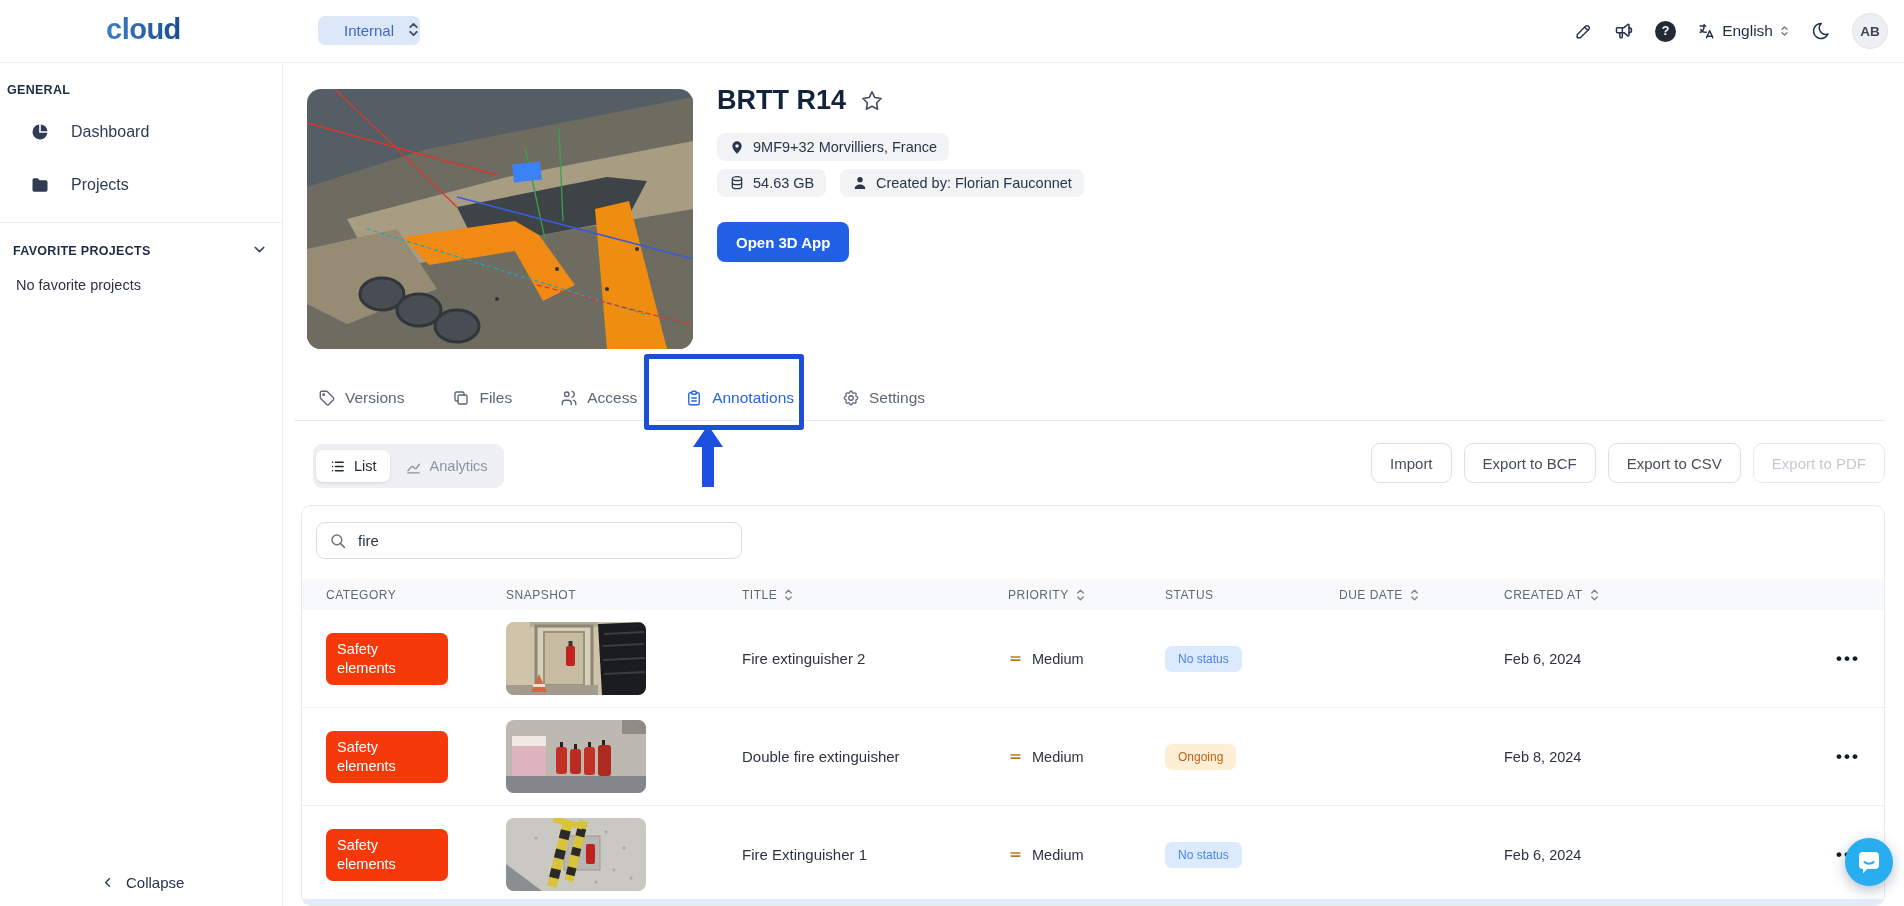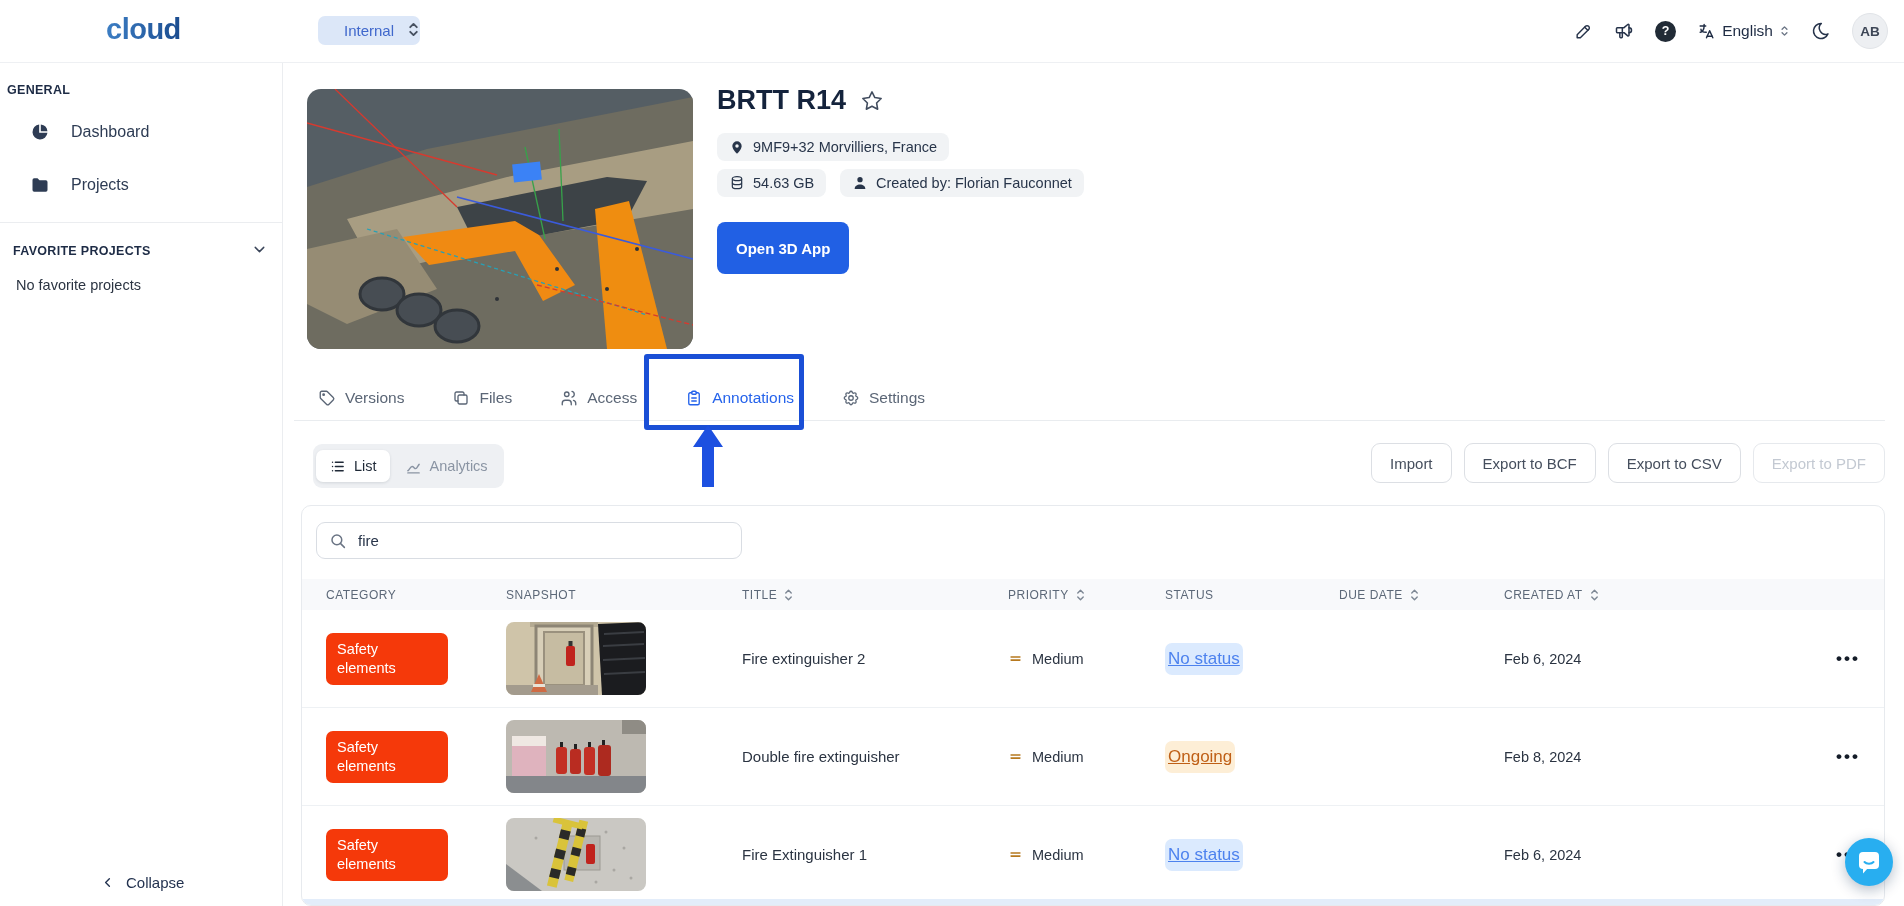--- a/index.html
+++ b/index.html
@@ -37,21 +37,21 @@
   .thumb{position:absolute;left:307px;top:89px;width:386px;height:260px;border-radius:14px;overflow:hidden;z-index:1;}
   .thumb svg{display:block;}
   .proj-title{position:absolute;left:717px;top:85px;display:flex;align-items:center;gap:15px;z-index:1;}
   .proj-title .name{font-size:27px;font-weight:bold;color:#14233c;}
   .star{color:#414c5e;display:flex;cursor:pointer;}
   .pill{display:inline-flex;align-items:center;gap:8px;background:#f1f3f5;border-radius:8px;padding:0 12px;height:28px;
         font-size:14.5px;color:#28354a;z-index:1;}
   .pill-loc{position:absolute;left:717px;top:133px;}
   .pill-size{position:absolute;left:717px;top:169px;}
   .pill-created{position:absolute;left:840px;top:169px;}
-  .open3d{position:absolute;left:717px;top:222px;height:52px;padding:0 19px;background:#2160e4;color:#fff;border:none;
+  .open3d{position:absolute;left:717px;top:222px;height:40px;padding:0 19px;background:#2160e4;color:#fff;border:none;
           border-radius:8px;font-size:15px;font-weight:bold;font-family:inherit;cursor:pointer;z-index:1;}
 
   
   .tabs{position:absolute;left:294px;top:376px;right:19px;height:44px;border-bottom:1px solid #e9ecef;display:flex;align-items:center;z-index:1;}
   .tab{display:flex;align-items:center;gap:9px;padding:0 24px;height:100%;font-size:15.5px;color:#5b6676;cursor:pointer;}
   .tab.active{color:#2563eb;}
   .hl-box{position:absolute;left:644px;top:354px;width:150px;height:66px;border:5px solid #1a4fd6;border-radius:3px;z-index:6;pointer-events:none;}
   .arrow{position:absolute;left:693px;top:425px;z-index:6;pointer-events:none;}
 
   
@@ -76,21 +76,21 @@
   .th .sort{color:#7d8794;display:flex;}
   .tbody{position:absolute;top:104px;left:0;right:0;}
   .trow{height:97px;border-bottom:1px solid #eef1f4;}
   .cat-badge{display:inline-block;max-width:100px;background:#f5390a;color:#fff;font-size:14.5px;line-height:19px;
              padding:7px 11px;border-radius:7px;}
   .snap{width:140px;height:73px;border-radius:8px;overflow:hidden;display:block;}
   .snap svg{display:block;}
   .title-cell{font-size:15px;color:#2b3442;}
   .prio{display:flex;align-items:center;gap:9px;font-size:14.5px;color:#2b3442;}
   .prio .eq{color:#b7791f;display:flex;}
-  .status-badge{display:inline-block;font-size:17px;padding:6px 3px;border-radius:7px;text-decoration:underline;}
+  .status-badge{display:inline-block;font-size:12px;padding:6px 13px;border-radius:7px;}
   .status-none{background:#dbeafe;color:#4d82ee;}
   .status-ongoing{background:#fdeed6;color:#bf5f16;}
   .created-cell{font-size:14.5px;color:#2b3442;}
   .actions-cell{font-size:17px;letter-spacing:2px;color:#141c28;font-weight:bold;cursor:pointer;}
   .bottom-strip{position:absolute;bottom:0;left:0;right:0;height:6px;background:#e3edfa;}
 
   
   .chat-fab{position:absolute;right:11px;bottom:20px;width:48px;height:48px;border-radius:50%;background:#28aef0;
             display:flex;align-items:center;justify-content:center;box-shadow:0 4px 14px rgba(10,40,80,.3);z-index:30;cursor:pointer;}
 </style>

